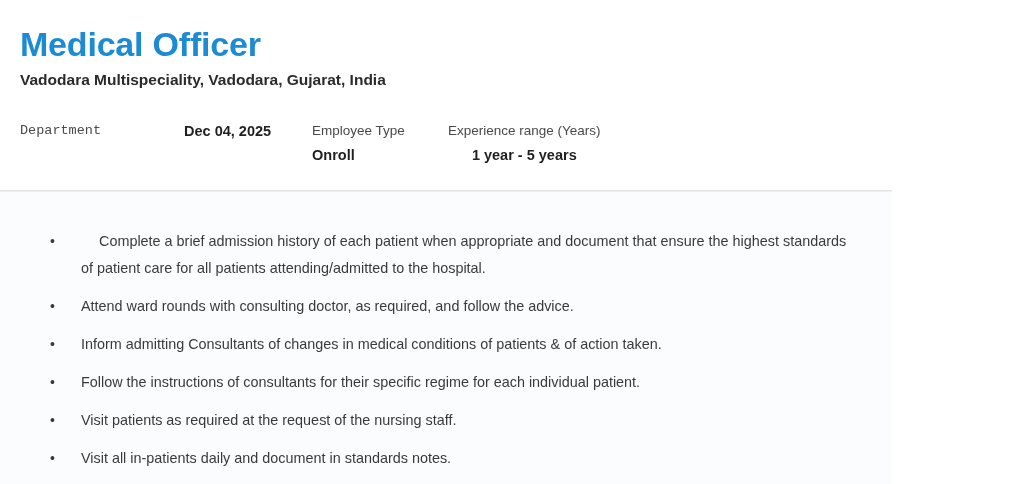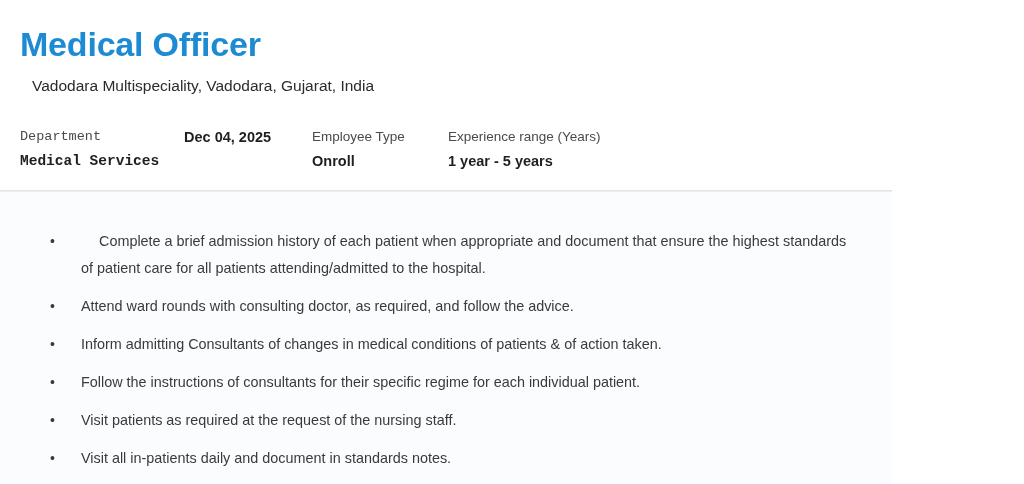--- a/index.html
+++ b/index.html
@@ -31,34 +31,35 @@
     line-height: 40px;
     font-weight: bold;
     color: #1d8ad4;
     margin: 0 0 6px 0;
     letter-spacing: -0.2px;
   }
   .job-location {
     font-size: 15.5px;
     line-height: 20px;
     color: #2b2b2b;
-    margin: 12px;
+    margin: 0;
+    font-weight: bold;
   }
   .meta-row {
     display: flex;
     margin-top: 32px;
   }
   .meta-item {
     display: flex;
     flex-direction: column;
   }
   .meta-item.department { width: 164px; font-family: Liberation Mono, monospace; }
   .meta-item.posted { width: 128px; }
   .meta-item.emptype { width: 136px; }
-  .meta-item.exprange { width: auto; }
+  .meta-item.exprange { width: auto; align-items: center; }
   .meta-label {
     font-size: 13.5px;
     line-height: 18px;
     color: #4a4a4a;
     font-weight: normal;
     margin-bottom: 6px;
   }
   .meta-value {
     font-size: 14.5px;
     line-height: 18px;
@@ -110,21 +111,20 @@
 
 <div class="page">
 
   <div class="header">
     <h1 class="job-title">Medical Officer</h1>
     <p class="job-location">Vadodara Multispeciality, Vadodara, Gujarat, India</p>
 
     <div class="meta-row">
       <div class="meta-item department">
         <span class="meta-label">Department</span>
-        <span class="meta-value">Medical Services</span>
       </div>
       <div class="meta-item posted">
         <span class="meta-value">Dec 04, 2025</span>
       </div>
       <div class="meta-item emptype">
         <span class="meta-label">Employee Type</span>
         <span class="meta-value">Onroll</span>
       </div>
       <div class="meta-item exprange">
         <span class="meta-label">Experience range (Years)</span>

